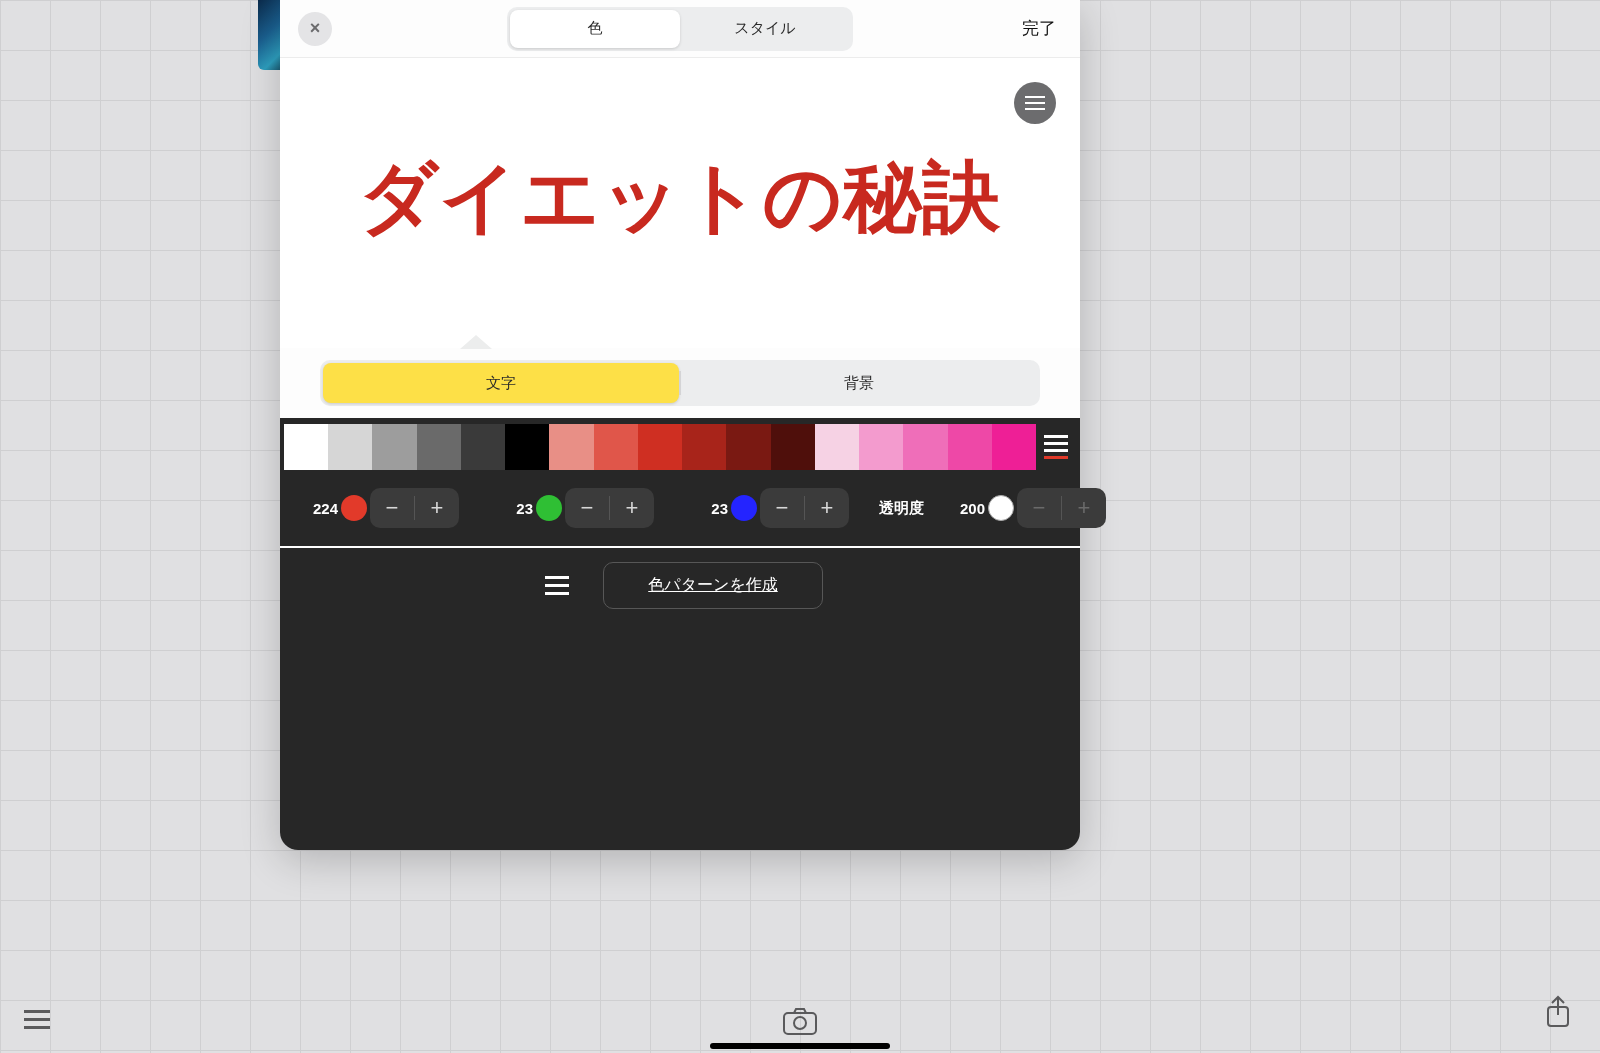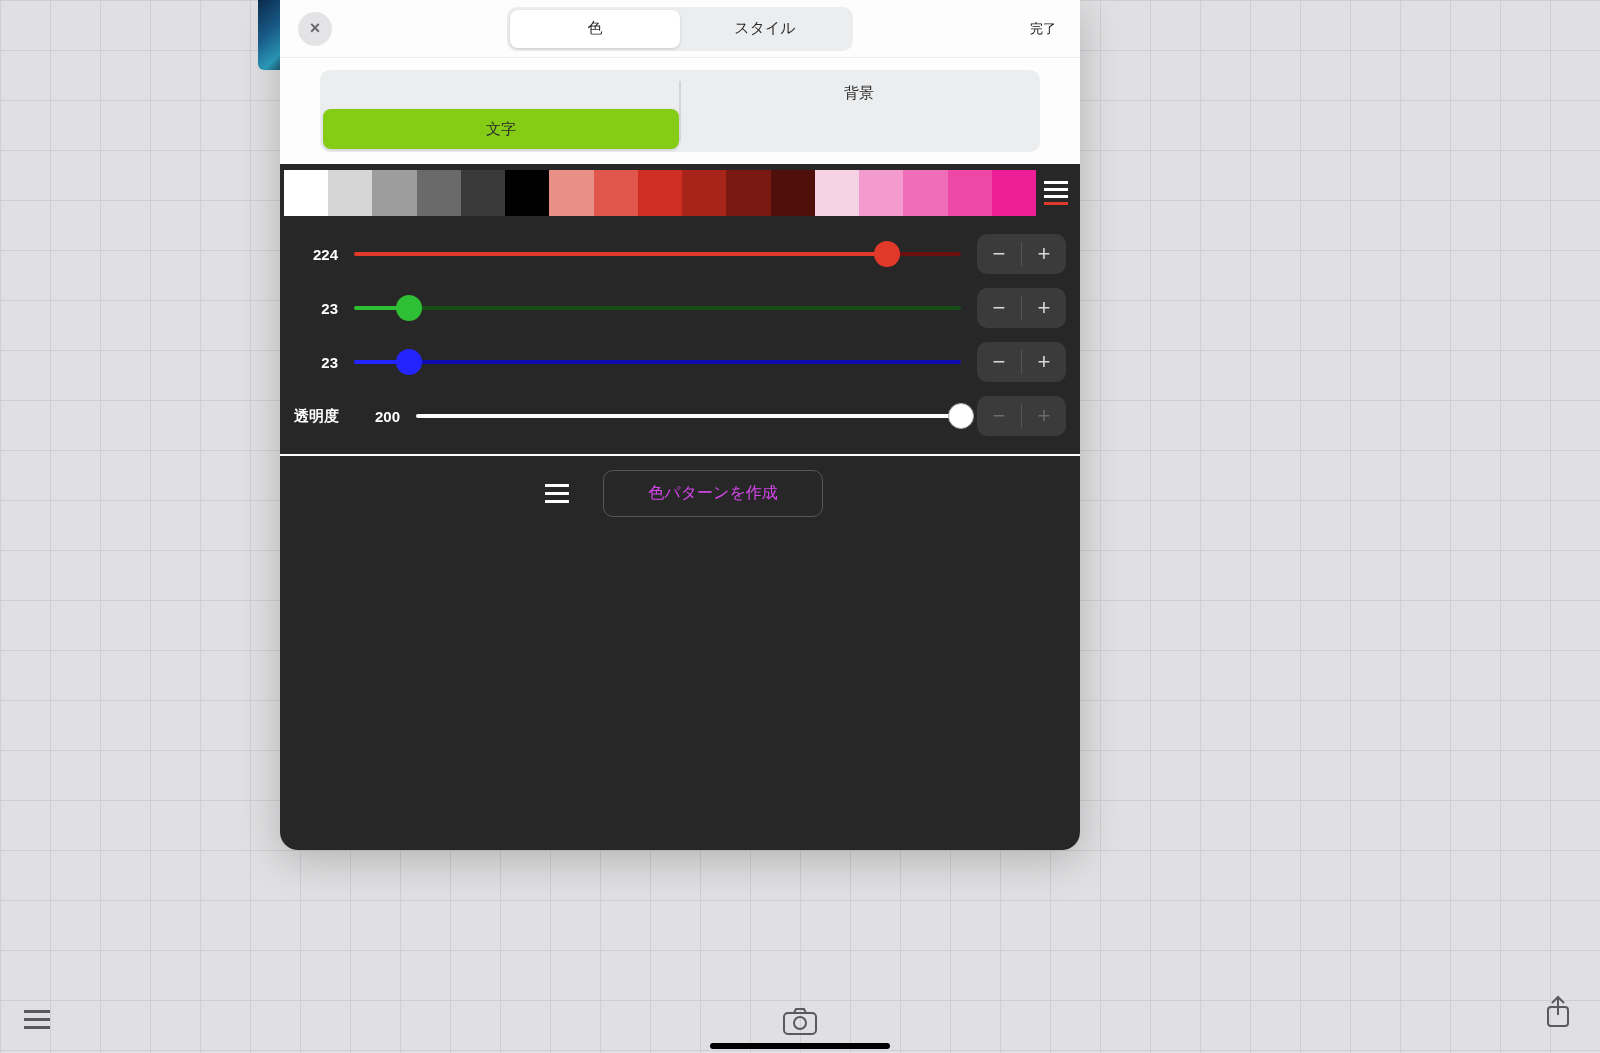--- a/index.html
+++ b/index.html
@@ -43,21 +43,21 @@
   }
   .top-seg {
     position:absolute; left:50%; transform:translateX(-50%);
     display:flex; background:#ecedee; border-radius:10px; padding:3px;
   }
   .top-seg .seg {
     width: 170px; height: 38px; display:flex; align-items:center; justify-content:center;
     font-size:15px; color:#2a2a2a; border-radius:8px; cursor:pointer;
   }
   .top-seg .seg.active { background:#ffffff; box-shadow:0 1px 3px rgba(0,0,0,.15);}
-  .done-btn { margin-left:auto; margin-right:24px; font-size:13px; color:#111; cursor:pointer;}
+  .done-btn { margin-left:auto; margin-right:24px; font-size:17px; color:#111; cursor:pointer;}
 
   
   .preview {
     height: 290px; background:#ffffff; position:relative;
     display:flex; align-items:center; justify-content:center;
   }
   .preview-text { font-size:78px; font-weight:700; color:#c8291f; letter-spacing:1px; margin-top:-10px;}
   .preview-handle {
     position:absolute; top:24px; right:24px; width:42px; height:42px; border-radius:50%;
     background:#6c6c6e; display:flex; align-items:center; justify-content:center; cursor:pointer;
@@ -69,33 +69,33 @@
     position:absolute; bottom:-1px; left:180px;
     width:0; height:0; border-left:16px solid transparent; border-right:16px solid transparent;
     border-bottom:14px solid #eceded;
   }
 
   
   .sub-bar { padding:12px 40px; background:#fdfdfd;}
   .sub-seg { display:flex; background:#ecedee; border-radius:10px; padding:3px;}
   .sub-seg .seg { flex:1; height:40px; display:flex; align-items:center; justify-content:center;
     font-size:15px; color:#2a2a2a; border-radius:8px; cursor:pointer;}
-  .sub-seg .seg.active { background:#84cc16; box-shadow:0 1px 3px rgba(0,0,0,.15);margin-top:36px;}
+  .sub-seg .seg.active { background:#fde047; box-shadow:0 1px 3px rgba(0,0,0,.15);}
   .sub-seg .divider { width:1px; background:#d4d4d6; margin:8px 0;}
 
   
   .editor { flex:1; background:#272727; border-radius:0 0 18px 18px; display:flex; flex-direction:column;}
   .swatch-row { display:flex; align-items:center; padding:6px 4px 0 4px; gap:0;}
   .swatch-strip { flex:1; display:flex; height:46px;}
   .swatch { flex:1; }
   .list-btn { width:40px; height:46px; display:flex; flex-direction:column; align-items:center; justify-content:center; gap:4px; cursor:pointer;}
   .list-btn .bar{width:24px;height:3px;background:#fff;}
   .list-btn .accent{width:24px;height:3px;background:#e03a2a;}
 
-  .sliders { padding: 18px 14px 10px 14px; display:flex; flex-direction:column; gap:14px;}
+  .sliders { padding: 18px 14px 10px 14px; display:flex; flex-direction:row; gap:30px;}
   .slider-row { display:flex; align-items:center; gap:16px;}
   .slider-val { width:44px; text-align:right; color:#fff; font-size:15px; font-weight:600;}
   .slider-label { width:56px; text-align:left; color:#fff; font-size:15px; font-weight:600;}
   .track-wrap { flex:1; position:relative; height:24px; display:flex; align-items:center;}
   .track { position:absolute; left:0; right:0; height:4px; border-radius:2px;}
   .track.red-bg{background:#6a1010;} .track.green-bg{background:#174d17;} .track.blue-bg{background:#0d0db0;}
   .track.white-bg{background:#fff;}
   .track.fill{top:50%;transform:translateY(-50%);}
   .track.fill.red{background:#e23a2a;} .track.fill.green{background:#2fbf34;} .track.fill.blue{background:#2424ff;}
   .thumb-dot{position:absolute; width:26px;height:26px;border-radius:50%; top:50%; transform:translate(-50%,-50%); cursor:grab;}
@@ -103,21 +103,21 @@
   .thumb-dot.white{background:#fff;border:1px solid #aaa;}
   .stepper { display:flex; background:#3b3b3b; border-radius:10px; overflow:hidden;}
   .stepper button{ width:44px;height:40px;background:transparent;border:none;color:#d7d7d7;font-size:22px;cursor:pointer;}
   .stepper .sep{width:1px;background:#555;margin:8px 0;}
   .stepper.disabled button{color:#6a6a6a;cursor:default;}
 
   .editor-divider{height:2px;background:#fff;margin:8px 0 0 0;}
   .footer { height:74px; display:flex; align-items:center; justify-content:center; gap:26px;}
   .footer-menu{width:40px;height:40px;display:flex;flex-direction:column;align-items:center;justify-content:center;gap:5px;cursor:pointer;}
   .footer-menu .bar{width:24px;height:3px;background:#fff;}
-  .footer-btn{border:1px solid #575757;background:transparent;border-radius:10px;padding:12px 44px;color:#d946ef;font-size:16px;cursor:pointer;}
+  .footer-btn{border:1px solid #575757;background:transparent;border-radius:10px;padding:12px 44px;color:#ffffff;font-size:16px;cursor:pointer;text-decoration:underline;}
 
   
   .sys-menu{position:absolute;left:24px;bottom:24px;display:flex;flex-direction:column;gap:5px;cursor:pointer;}
   .sys-menu .bar{width:26px;height:3px;background:#5a5a5c;}
   .sys-share{position:absolute;right:28px;bottom:20px;cursor:pointer;}
   .sys-cam{position:absolute;left:50%;bottom:14px;transform:translateX(-50%);}
   .home-ind{position:absolute;left:50%;bottom:4px;transform:translateX(-50%);width:180px;height:6px;background:#000;border-radius:4px;}
 </style>
 </head>
 <body>
@@ -135,20 +135,27 @@
       <div class="seg active">
           <span>色</span>
         </div>
       <div class="seg">
           <span>スタイル</span>
         </div>
     </div>
     <div class="done-btn">完了</div>
   </div>
 
+  <div class="preview">
+    <div class="preview-handle">
+        <span></span>
+      </div>
+    <div class="preview-text">ダイエットの秘訣</div>
+    <div class="notch"></div>
+  </div>
 
   <div class="sub-bar">
     <div class="sub-seg">
       <div class="seg active">
           <span>文字</span>
         </div>
       <div class="divider"></div>
       <div class="divider"></div>
       <div class="seg">
           <span>背景</span>

